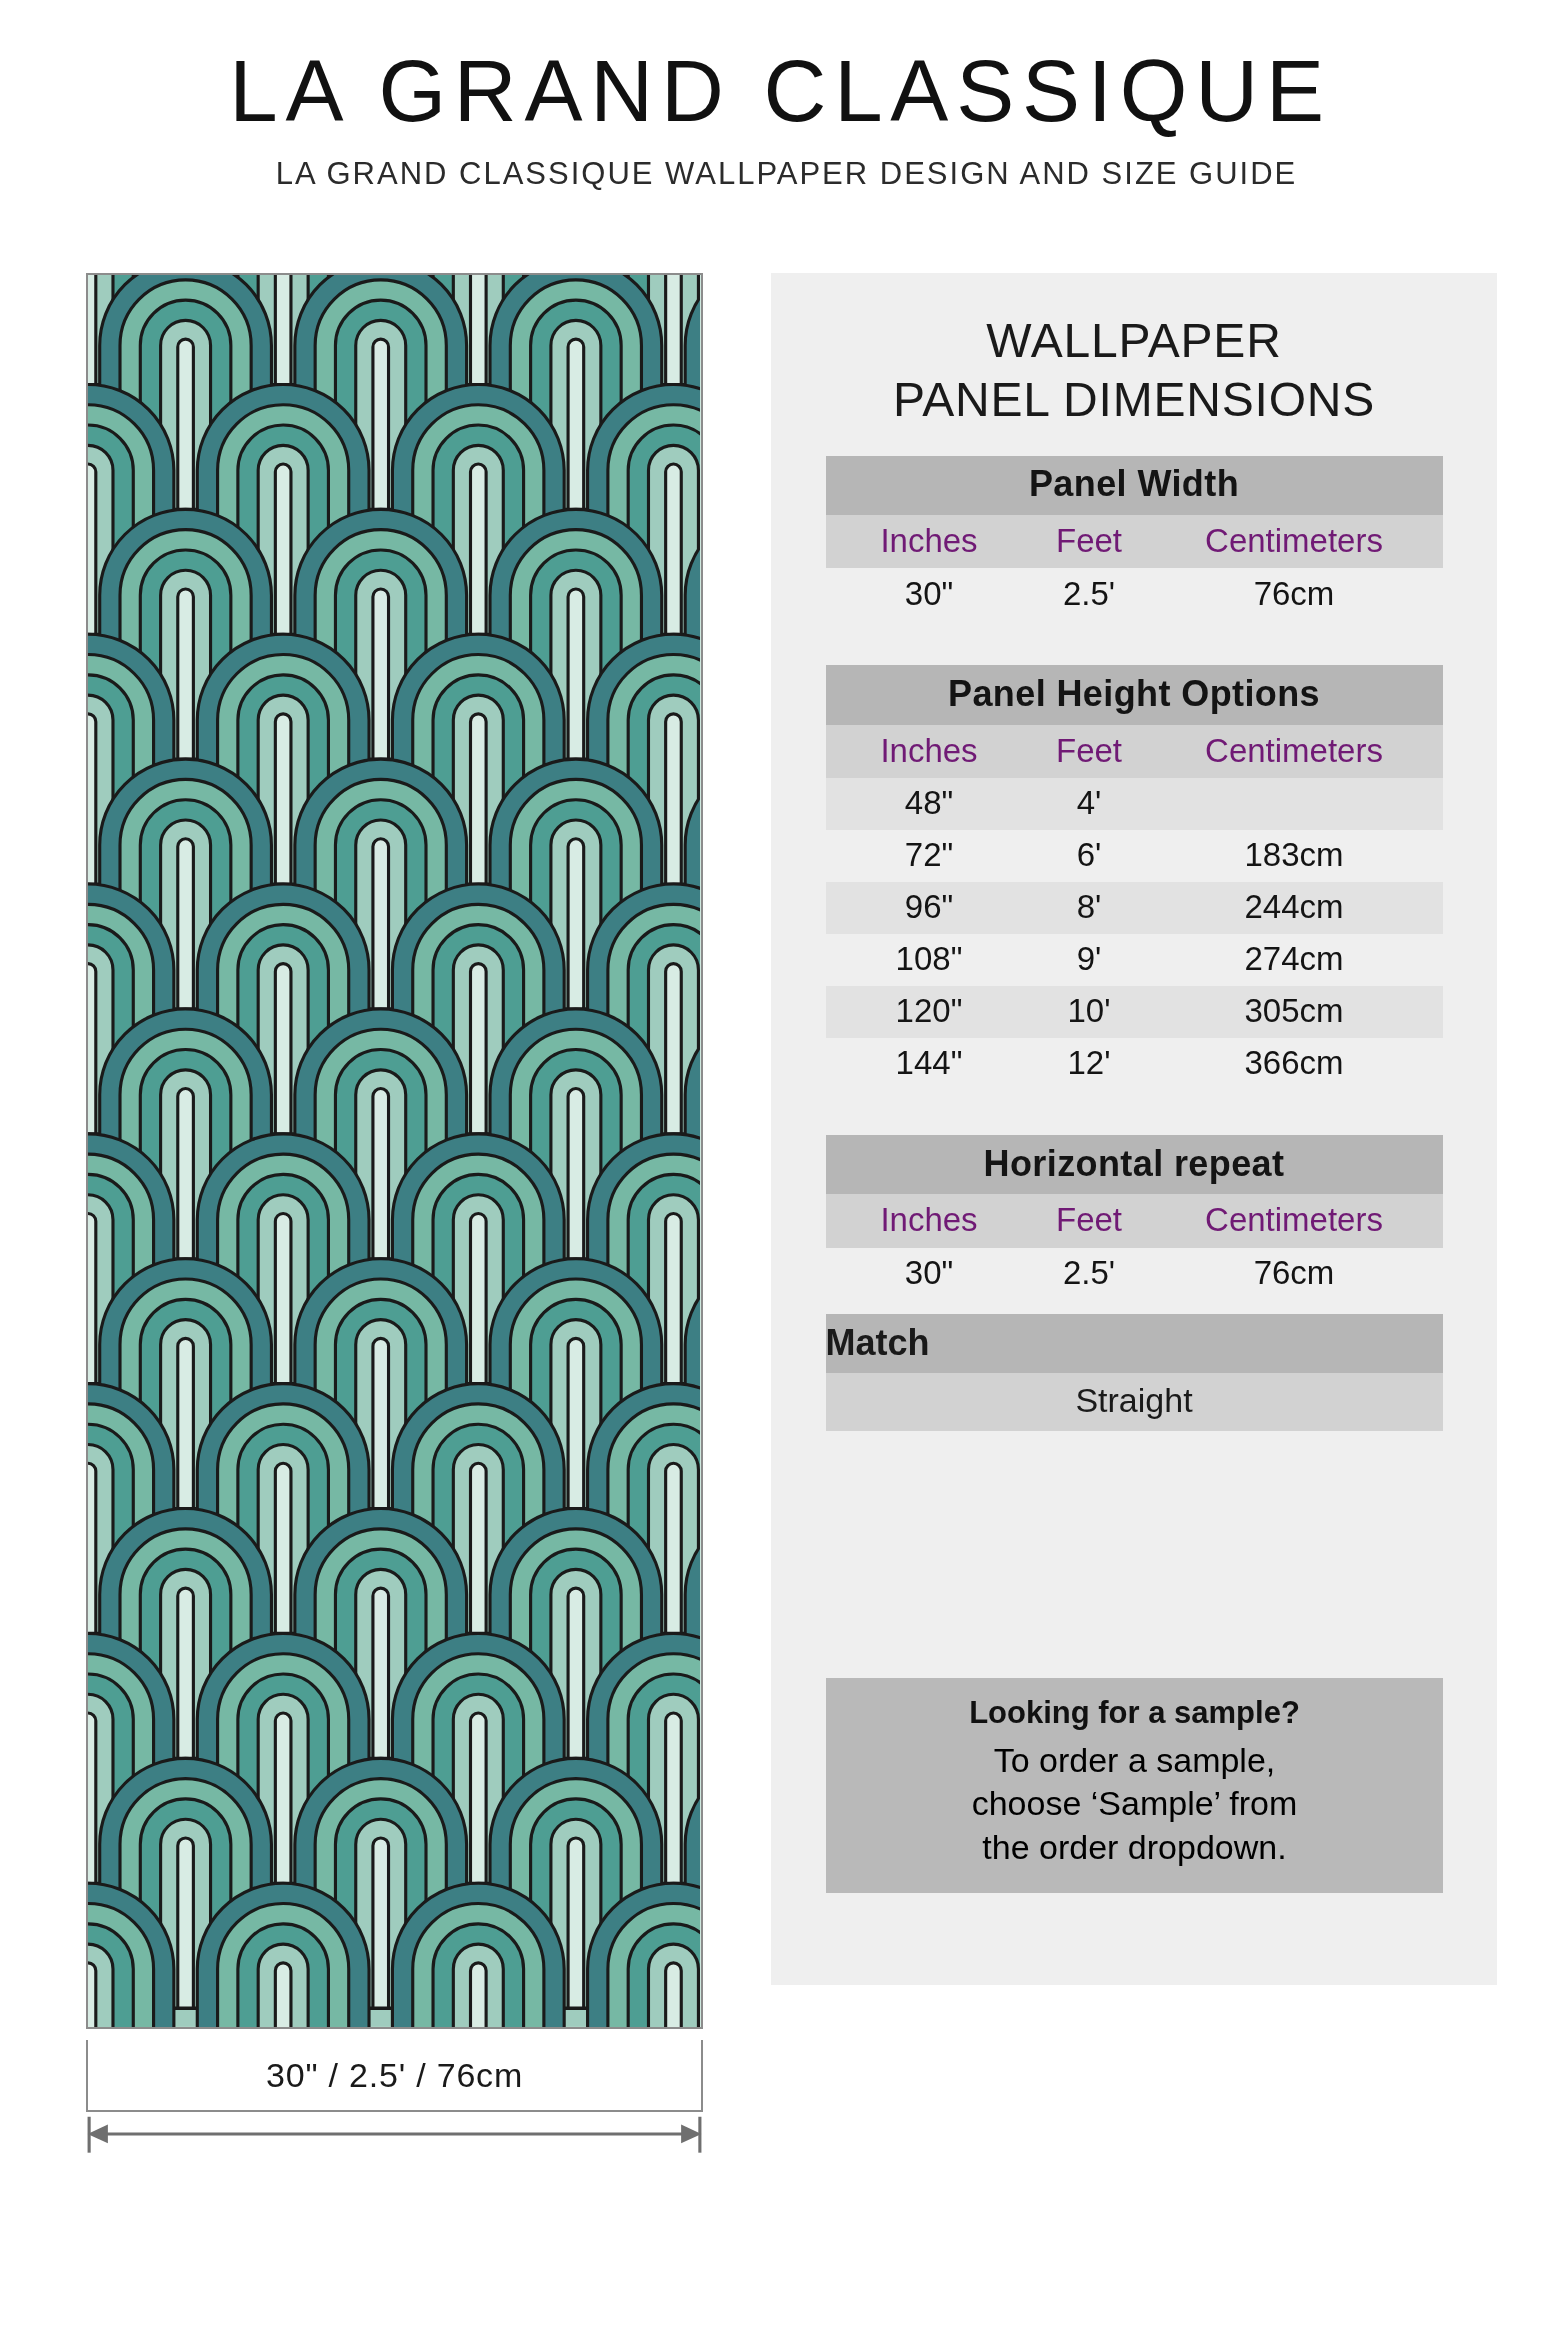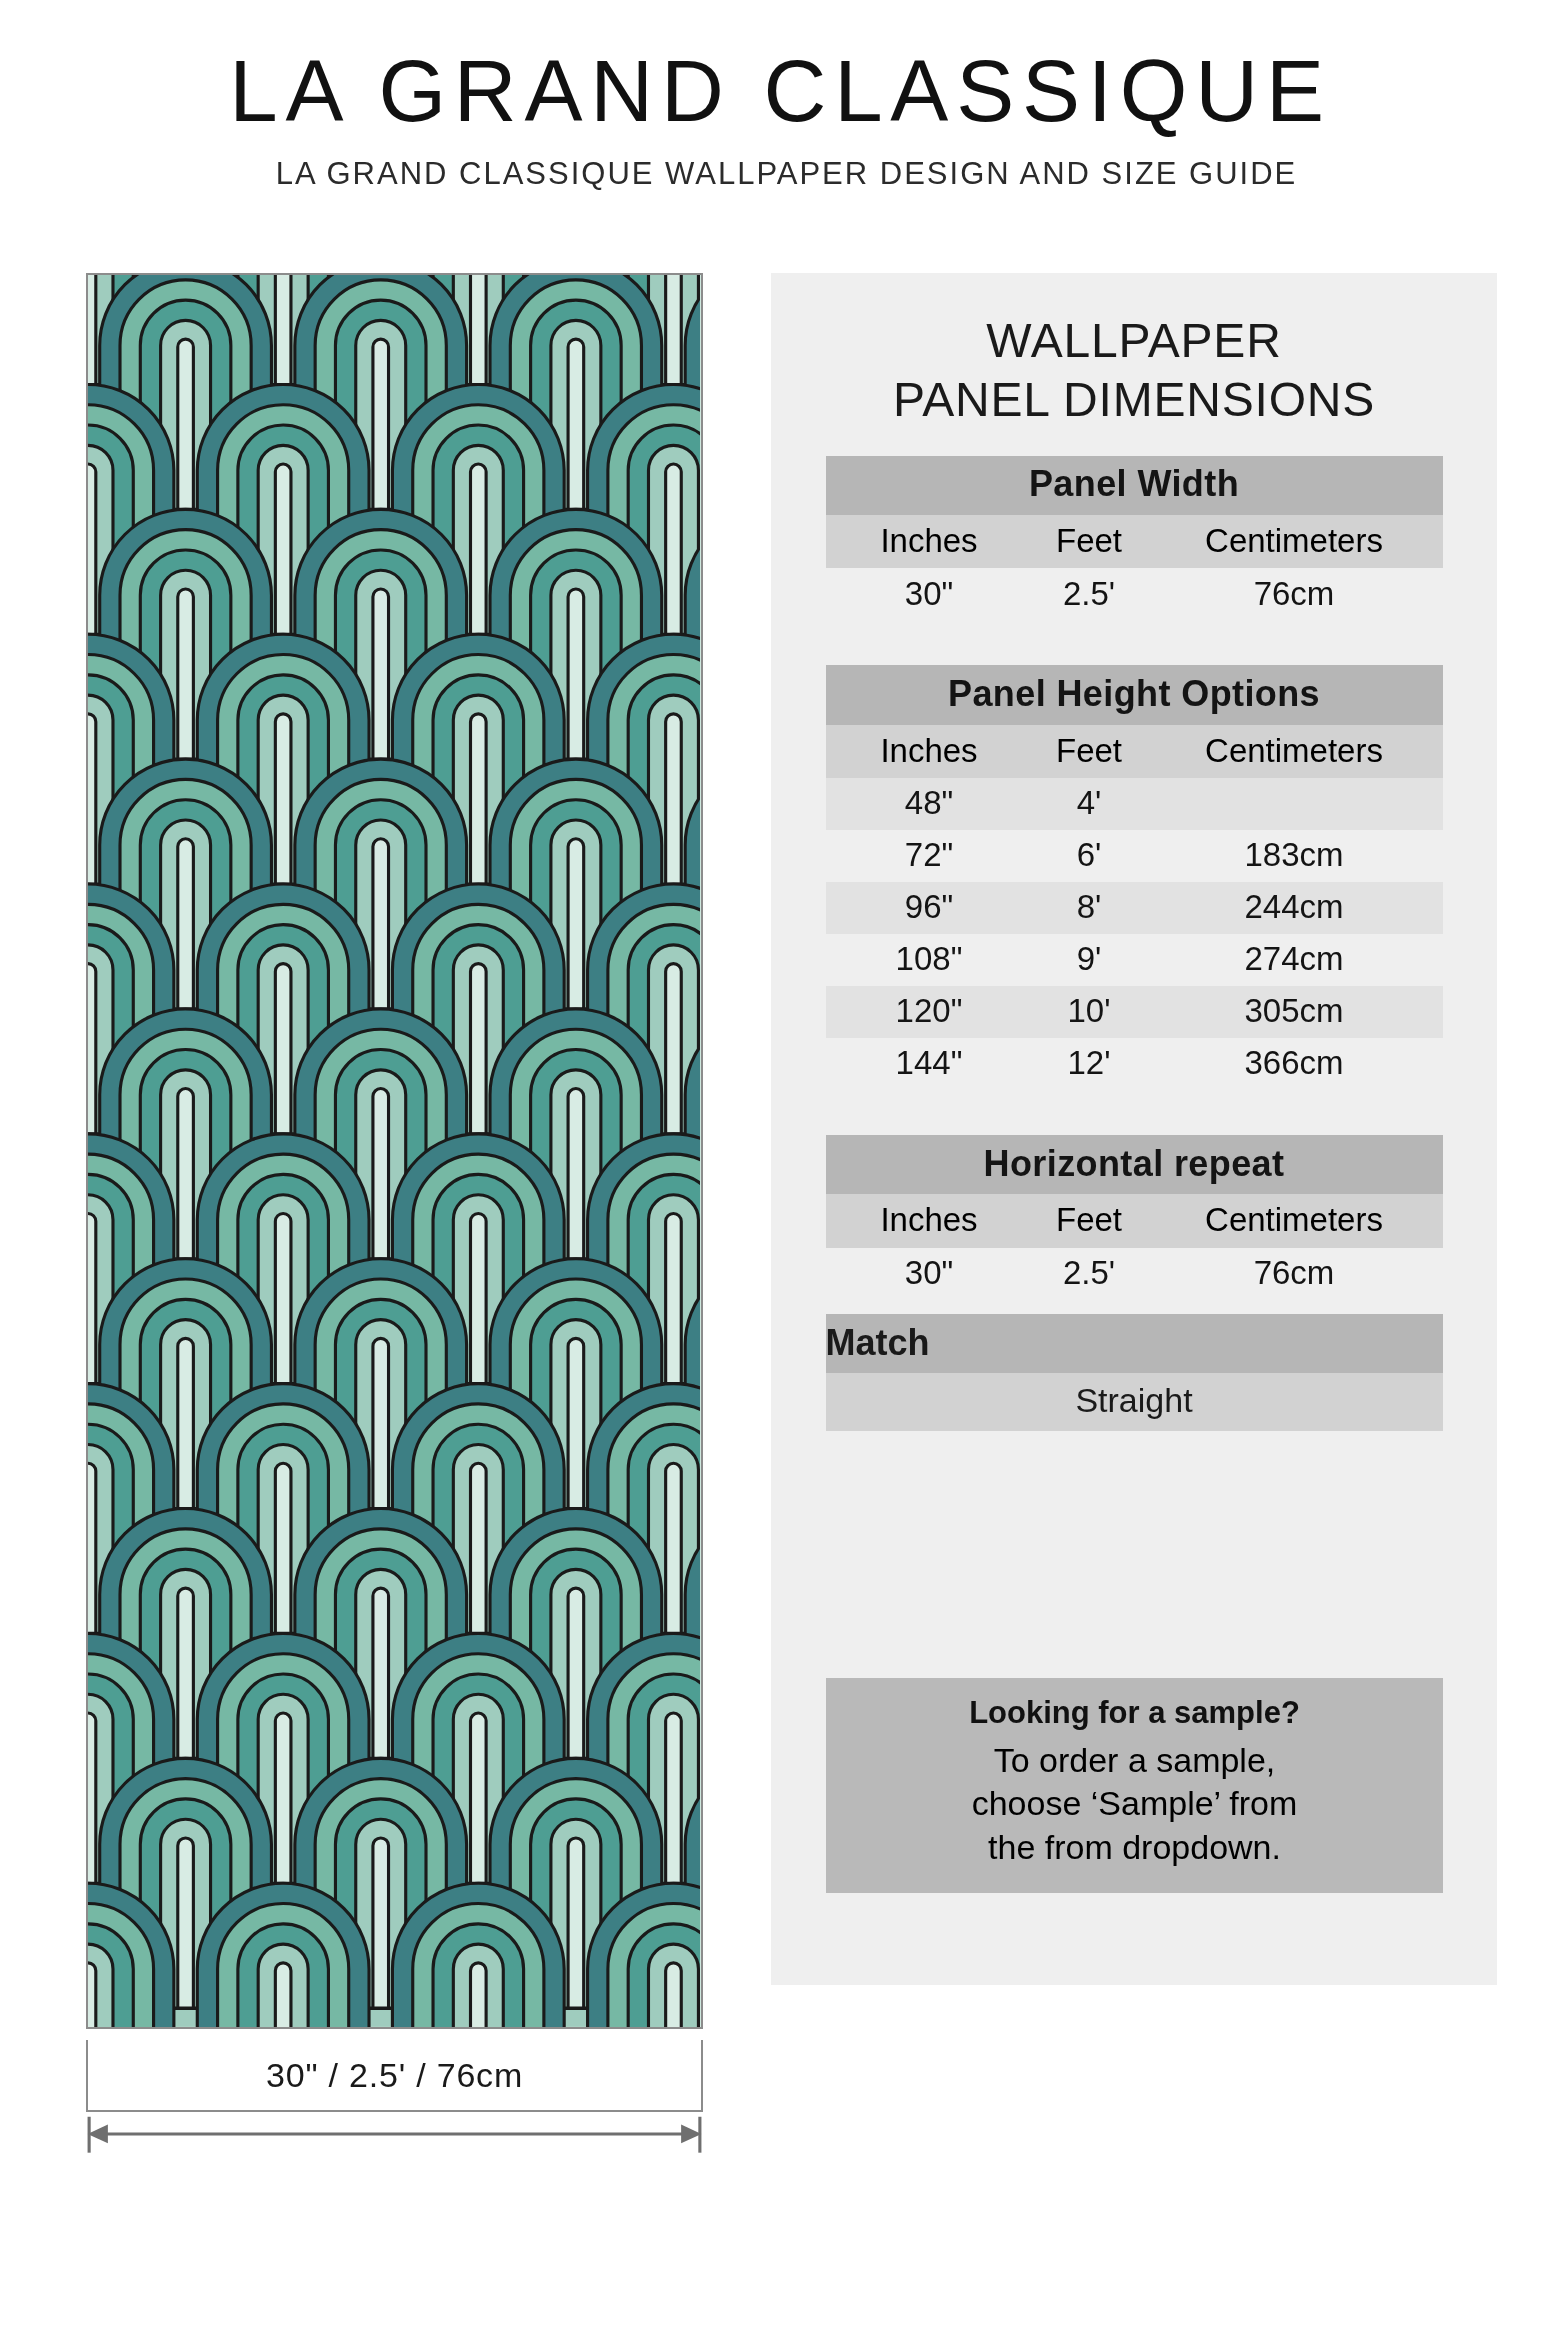--- a/index.html
+++ b/index.html
@@ -121,21 +121,21 @@
     font-weight: 700;
     color: #141414;
     padding: 7.8px 0 9.4px 0;
     letter-spacing: 0.4px;
   }
   .band-sub {
     background: #d2d2d2;
     display: flex;
     font-size: 33px;
     font-weight: 400;
-    color: #000000;
+    color: #701a75;
   }
   .band-sub .cell {
     text-align: center;
     padding: 7px 0 8.6px 0;
   }
   .row {
     display: flex;
     font-size: 33px;
     color: #141414;
   }
@@ -347,19 +347,19 @@
     <div class="table-block">
       <div class="match-band">Match</div>
       <div class="match-value">Straight</div>
     </div>
 
     <div class="sample-box">
       <div class="sample-title">Looking for a sample?</div>
       <div class="sample-text">
         <span>To order a sample,</span>
         <span>choose ‘Sample’ from</span>
-        <span>the from dropdown.</span>
+        <span>the order dropdown.</span>
       </div>
     </div>
   </div>
 
 </div>
 
 
 </body></html>

